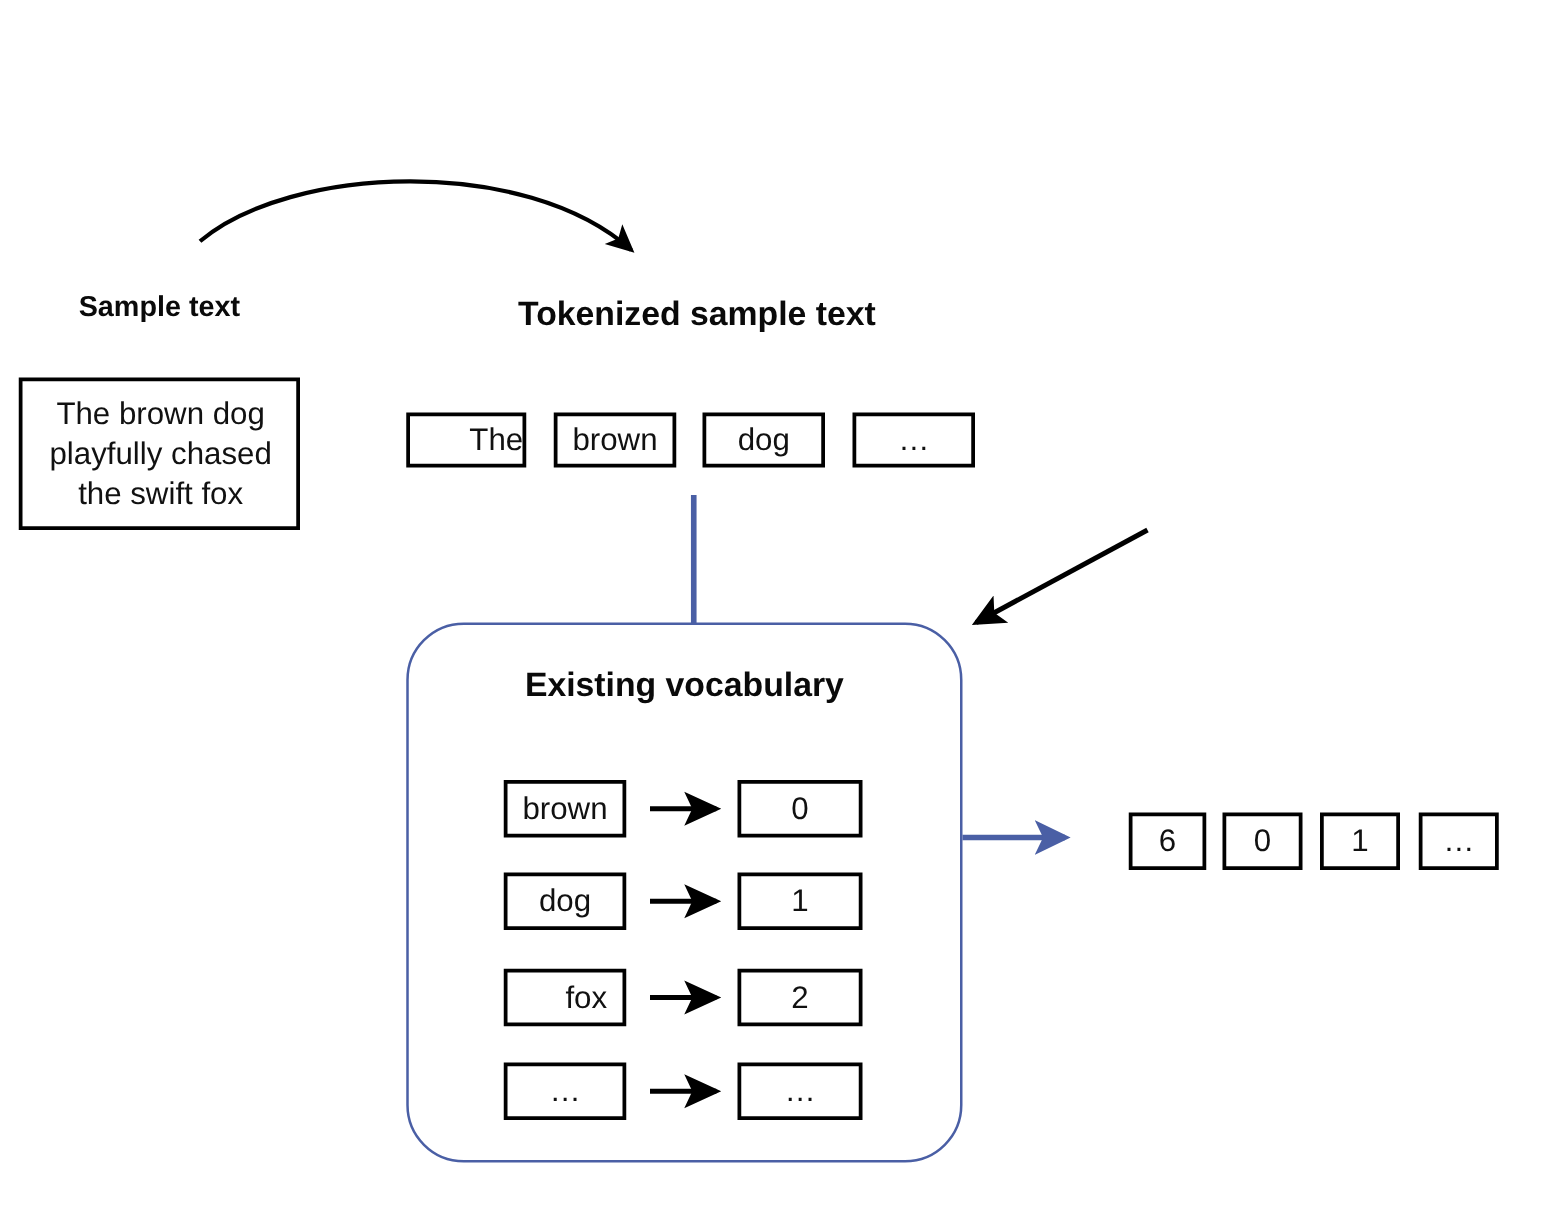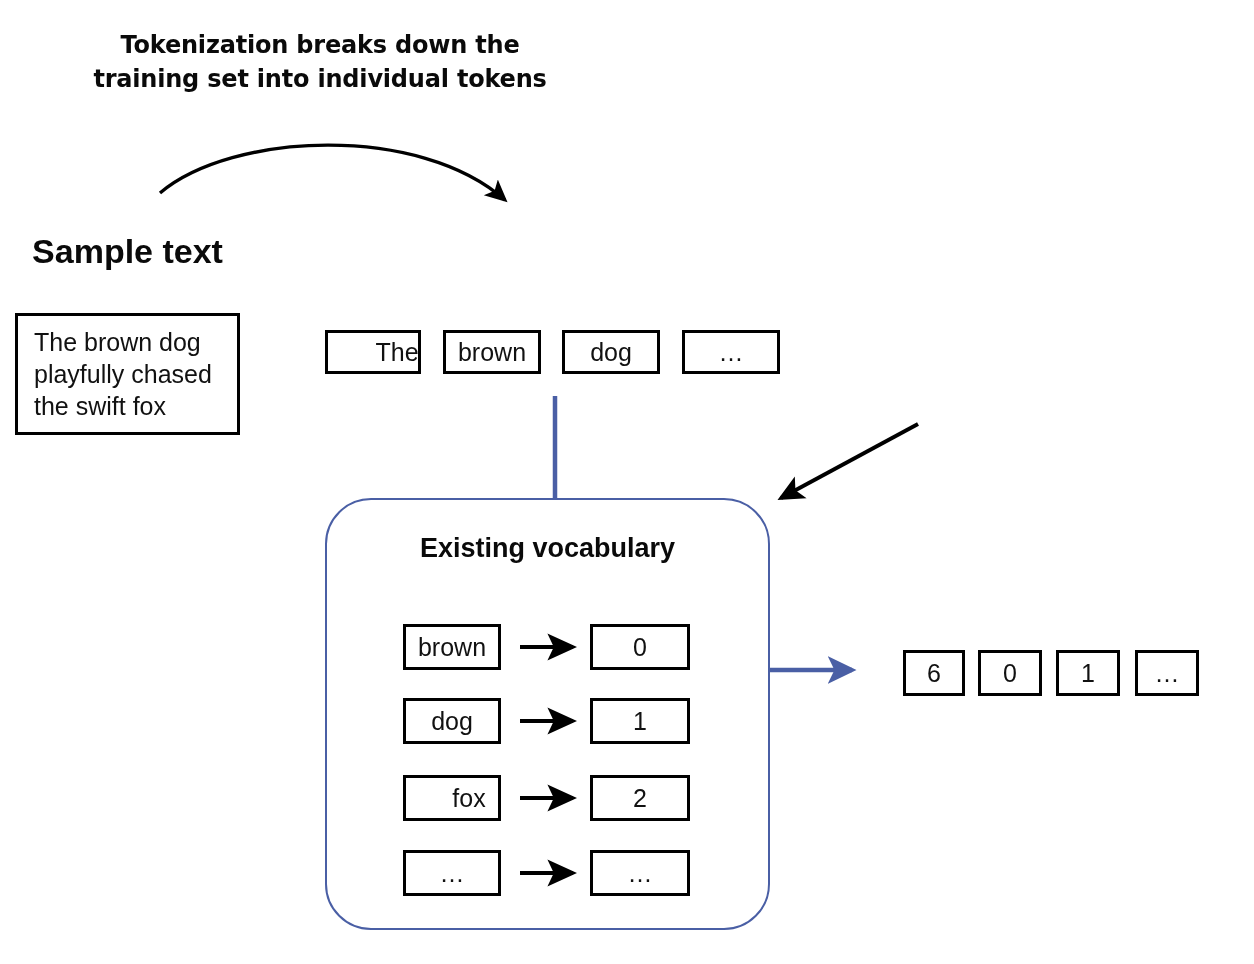--- a/index.html
+++ b/index.html
@@ -72,27 +72,26 @@
     width: 1254px;
     height: 964px;
     pointer-events: none;
   }
 </style>
 </head>
 <body>
 
 <div id="canvas">
 
-  <div class="abs anno" style="left:60px; top:28px; width:520px; font-size:24px;">Tokenization breaks down the
-training set into individual tokens</div>
 
-  <div class="abs heading" style="left:30px; top:232px; width:195px; font-size:34px;">Sample text</div>
+  <div class="abs heading" style="left:30px; top:232px; width:195px; font-size:23px;">Sample text</div>
 
+  <div class="abs heading" style="left:385px; top:236px; width:345px; font-size:27px;">Tokenized sample text</div>
 
-  <div class="abs sample-box" style="left:15px; top:313px; width:225px; height:122px;">The brown dog
+  <div class="abs sample-box" style="left:15px; top:302px; width:225px; height:122px;text-align:center;">The brown dog
 playfully chased
 the swift fox</div>
 
   <div class="abs box" style="left:325px; top:330px; width:96px; height:44px; font-size:25px;padding-left:48px;">
     <span>The</span>
   </div>
   <div class="abs box" style="left:443px; top:330px; width:98px; height:44px; font-size:25px;">
     <span>brown</span>
   </div>
   <div class="abs box" style="left:562px; top:330px; width:98px; height:44px; font-size:25px;">

